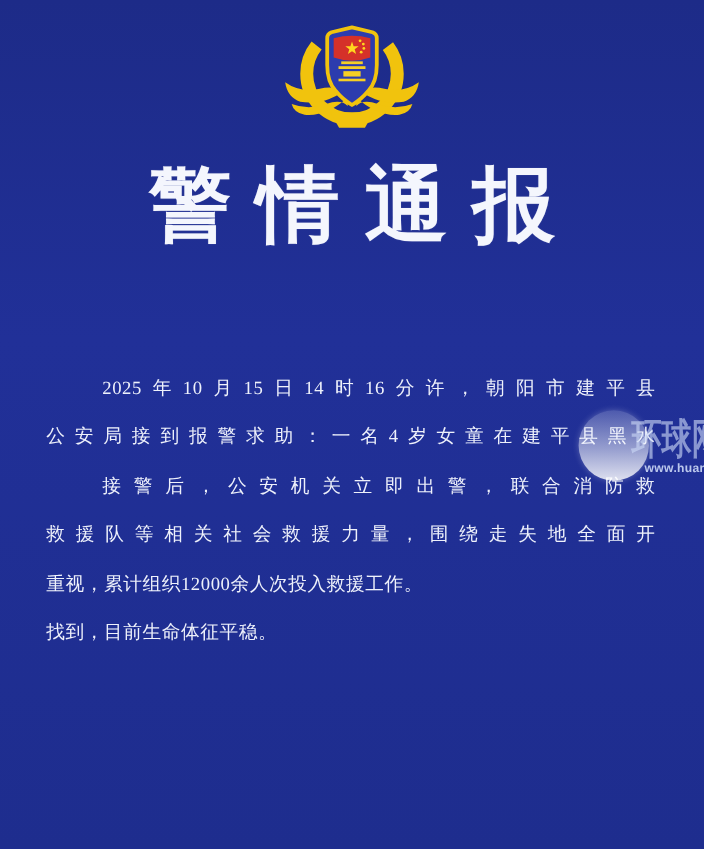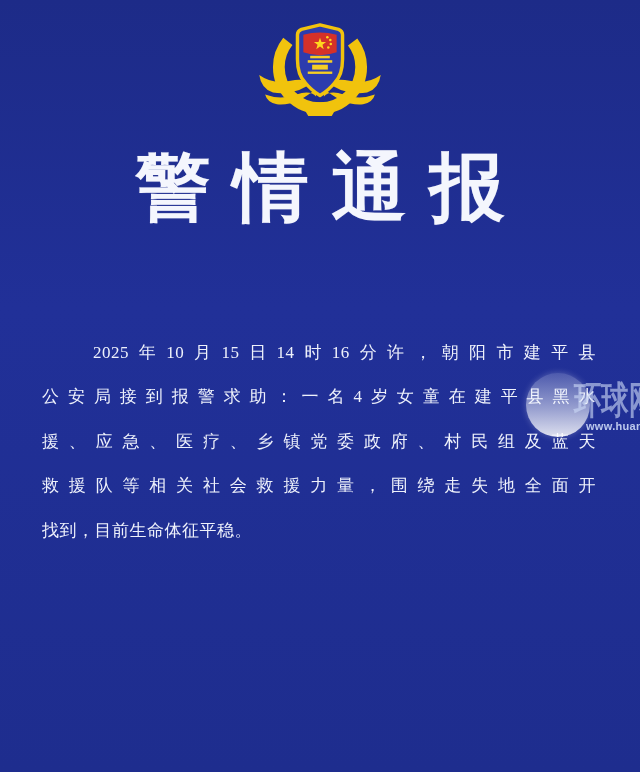--- a/index.html
+++ b/index.html
@@ -91,22 +91,23 @@
   <div class="title">
     <span>警</span>
     <span>情</span>
     <span>通</span>
     <span>报</span>
   </div>
 
   <div class="notice-body">
     <div class="line j indent">2025年10月15日14时16分许，朝阳市建平县</div>
     <div class="line j">公安局接到报警求助：一名4岁女童在建平县黑水</div>
-    <div class="line j">援、应急、医疗、乡镇党委政府、村民组及蓝天</div>
+    <div class="line j indent">接警后，公安机关立即出警，联合消防救</div>
     <div class="line j">救援队等相关社会救援力量，围绕走失地全面开</div>
+    <div class="line">重视，累计组织12000余人次投入救援工作。</div>
     <div class="line">找到，目前生命体征平稳。</div>
   </div>
 
   <div class="wm-circle"></div>
   <div class="wm-text">环球网</div>
   <div class="wm-url">www.huanqiu.com</div>
 
 </div>
 
 </body></html>

